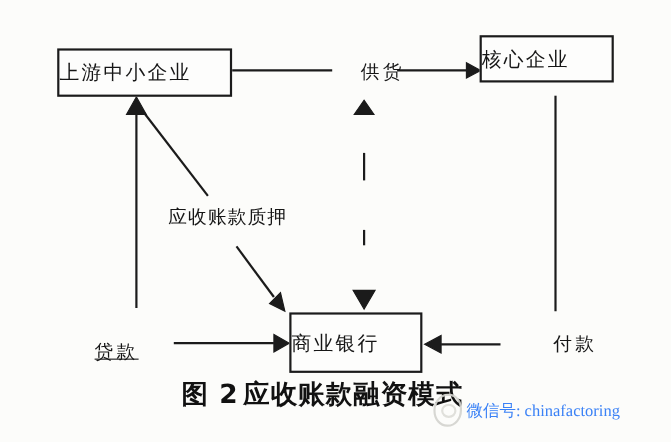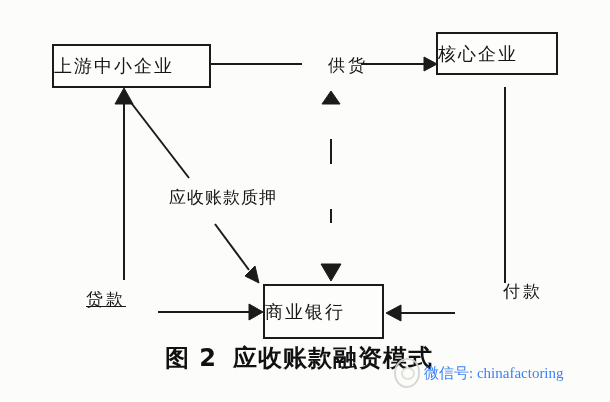--- a/index.html
+++ b/index.html
@@ -44,35 +44,35 @@
     position: absolute;
     font-size: 17px;
     letter-spacing: 3px;
     color: #161616;
     white-space: nowrap;
     text-align: center;
   }
   #lb-supply    { left: 302px; top: 54px;  width: 52px; margin-left: 20px; }
   #lb-logistics { left: 302px; top: 109px; width: 52px; }
   #lb-guarantee { left: 303px; top: 229px; width: 54px; }
-  #lb-pledge    { left: 169px; top: 186px; letter-spacing: 1px; }
-  #lb-loan      { left: 81px;  top: 288px; width: 50px; text-decoration: underline; }
-  #lb-payment   { left: 497px; top: 280px; width: 52px; }
+  #lb-pledge    { left: 153px; top: 186px; letter-spacing: 1px; }
+  #lb-loan      { left: 81px;  top: 308px; width: 50px; text-decoration: underline; }
+  #lb-payment   { left: 497px; top: 301px; width: 52px; }
 
   .caption {
     position: absolute;
     left: 165px;
     top: 342px;
     font-size: 24px;
     font-weight: bold;
     letter-spacing: 1px;
     color: #111111;
     white-space: nowrap;
   }
-  .caption .fig-no { margin-right: 16px; }
+  .caption .fig-no { margin-right: 4px; }
 
   .watermark {
     position: absolute;
     left: 394px;
     top: 358px;
     display: flex;
     align-items: center;
     color: #3b82f6;
     font-size: 15px;
     white-space: nowrap;

